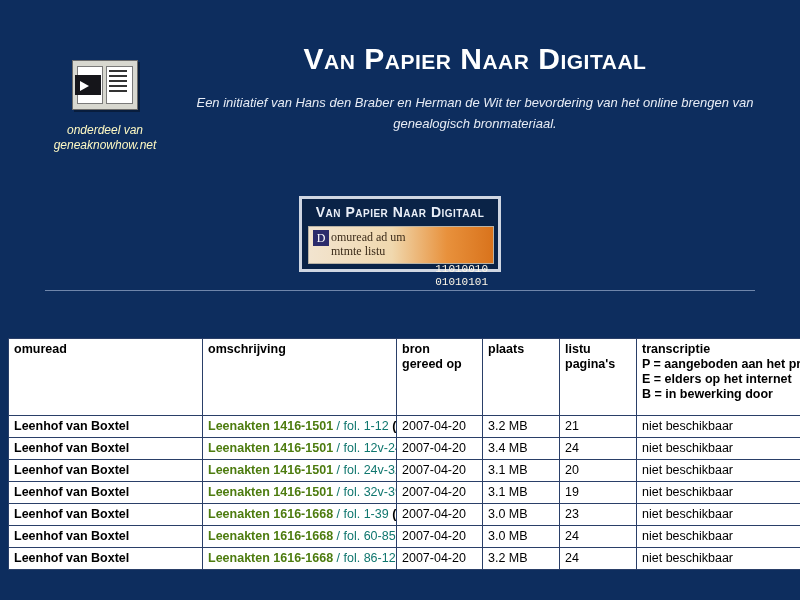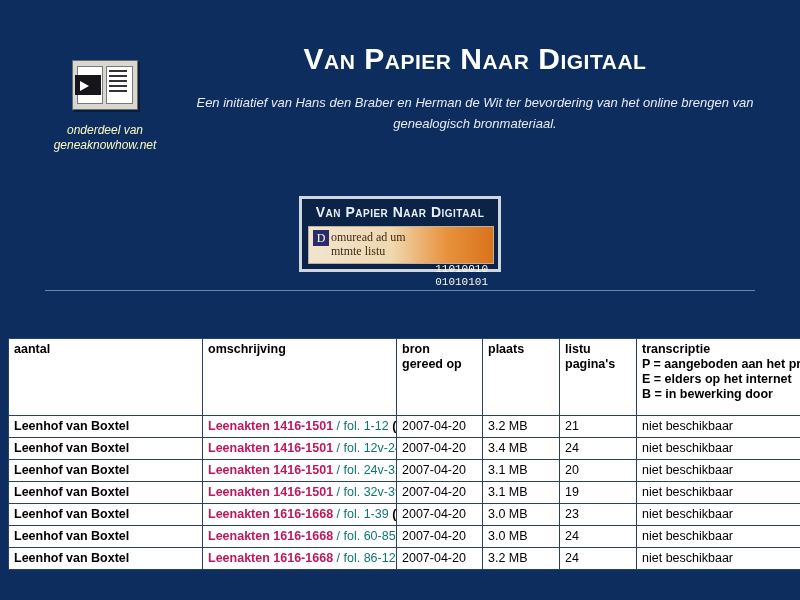--- a/index.html
+++ b/index.html
@@ -215,21 +215,21 @@
   }
   table.data thead th .multiline {
     white-space: normal;
   }
   td.plaats { font-weight: bold; width: 145px; margin-top: 20px; }
   td.omschrijving { width: 280px; }
   th.c-bron, td.c-bron { width: 75px; margin-left: 6px; }
   th.c-grootte, td.c-grootte { width: 66px; }
   th.c-pag, td.c-pag { width: 66px; }
   th.c-trans, td.c-trans { width: 260px; }
-  .src { color: #be185d; font-weight: bold; }
+  .src { color: #4d7c0f; font-weight: bold; }
   .fol { color: #0f766e; font-weight: normal; }
   .nr { color: #000000; font-weight: bold; }
 </style>
 </head>
 <body>
 
 <div class="page">
 
   <div class="header">
 
@@ -263,21 +263,21 @@
       </div>
     </div>
   </div>
 
   <hr class="rule">
 
   <div class="table-wrap">
     <table class="data">
       <thead>
         <tr>
-          <th>aantal</th>
+          <th>omuread</th>
           <th>omschrijving</th>
           <th class="c-bron">
             <div>bron</div>
             <div>gereed op</div>
           </th>
           <th class="c-grootte">plaats</th>
           <th class="c-pag">
             <div>listu</div>
             <div>pagina's</div>
           </th>

